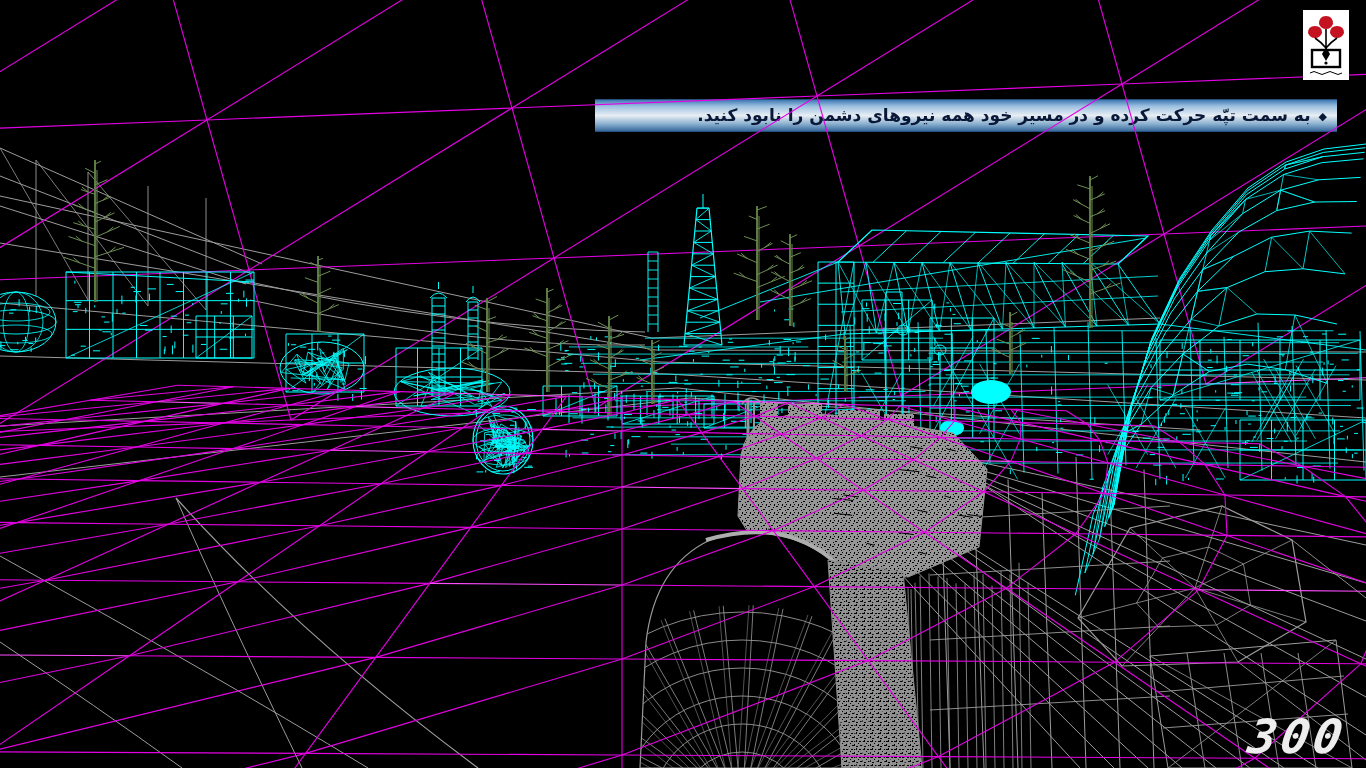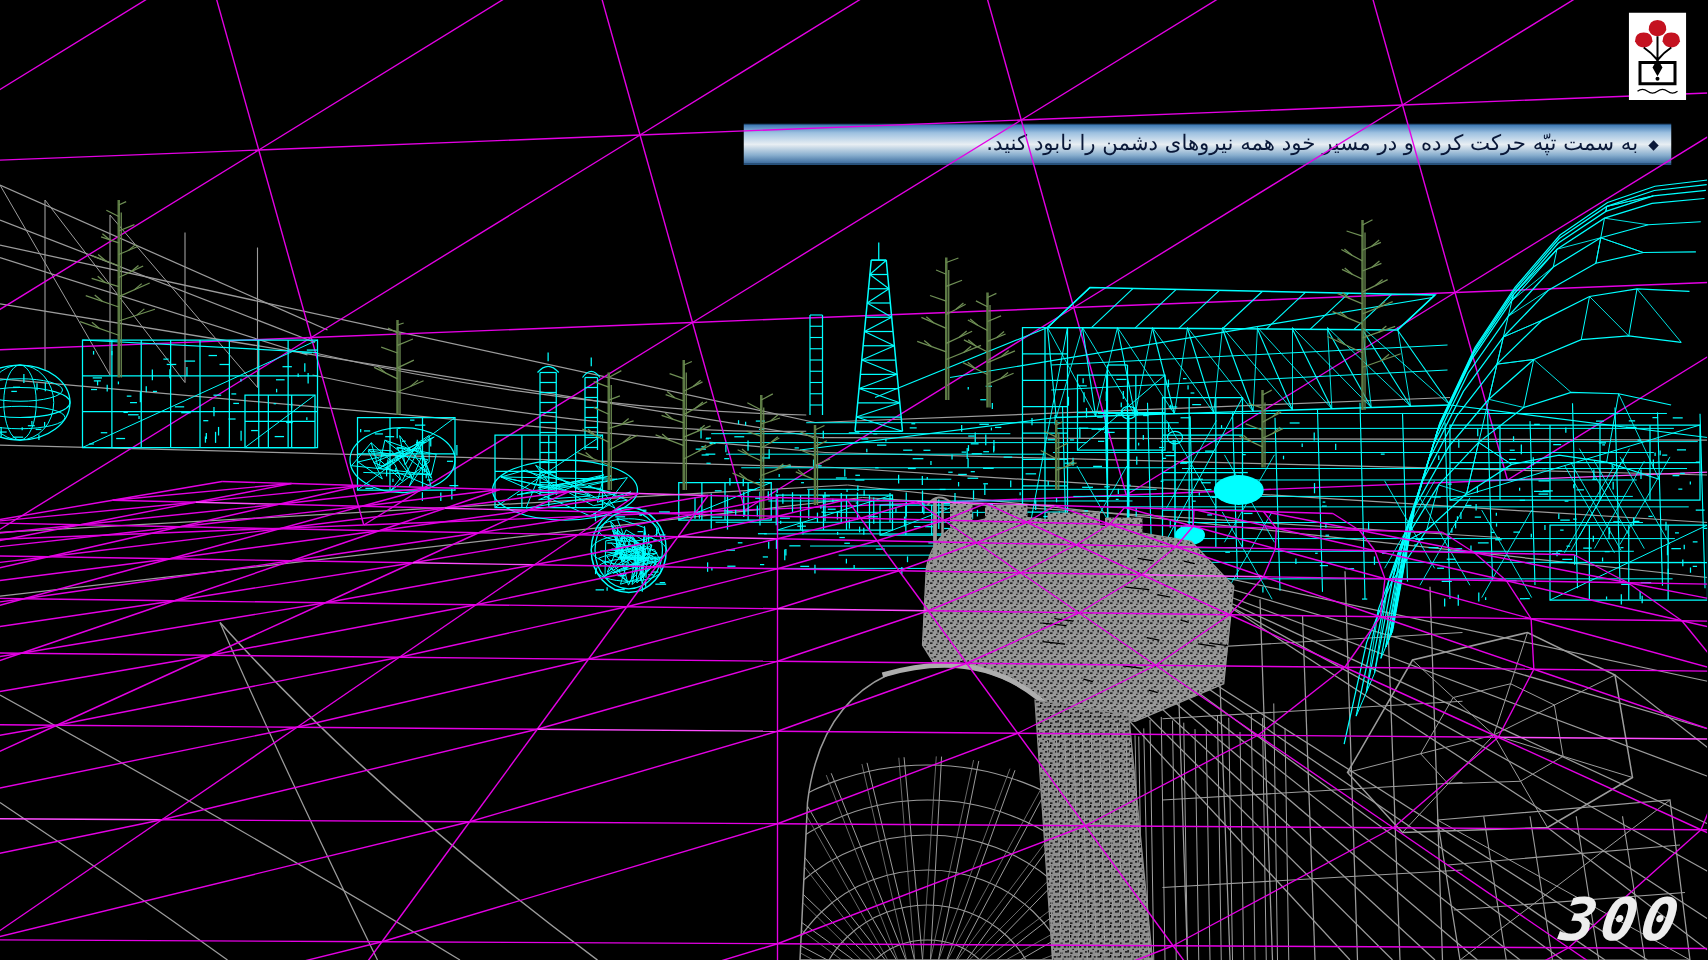--- a/index.html
+++ b/index.html
@@ -2,21 +2,21 @@
 <html><head>
 <meta charset="utf-8">
 <style>
   html,body{margin:0;padding:0;background:#000;}
   .stage{position:relative;width:1366px;height:768px;overflow:hidden;background:#000;
          font-family:"DejaVu Sans",sans-serif;}
   .banner{position:absolute;left:595px;top:99px;width:742px;height:33px;z-index:1;
           box-sizing:border-box;direction:rtl;white-space:nowrap;overflow:hidden;
           background:linear-gradient(180deg,#3E79B4 0%,#9CC0E0 20%,#E8EEF3 50%,#88AECE 78%,#39699C 100%);
           border-top:1px solid #26517c;border-bottom:1px solid #26517c;
-          font-weight:normal;font-size:17px;line-height:31px;color:#0A1838;padding:0 10px;}
+          font-weight:bold;font-size:17px;line-height:31px;color:#0A1838;padding:0 10px;}
   .banner .bullet{font-size:11px;margin-left:8px;vertical-align:1px;}
   #scene{position:absolute;left:0;top:0;z-index:2;}
   .logo{position:absolute;right:17px;top:10px;z-index:3;line-height:0;}
   .ammo{position:absolute;right:20px;bottom:4px;z-index:3;
         font-family:"DejaVu Sans Mono",monospace;font-style:italic;font-weight:bold;
         font-size:47px;letter-spacing:4px;color:#EDEDED;transform:skewX(-10deg);}
 </style>
 </head>
 <body>
 

